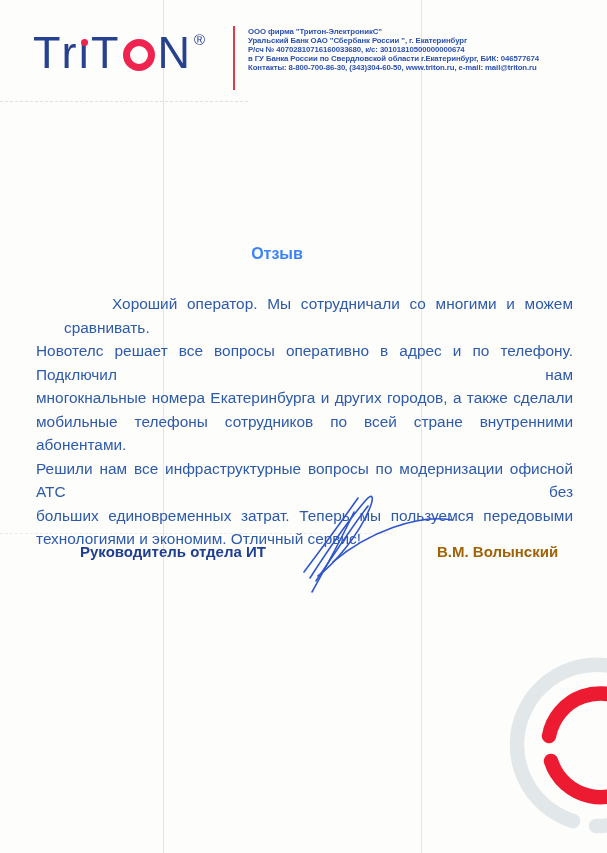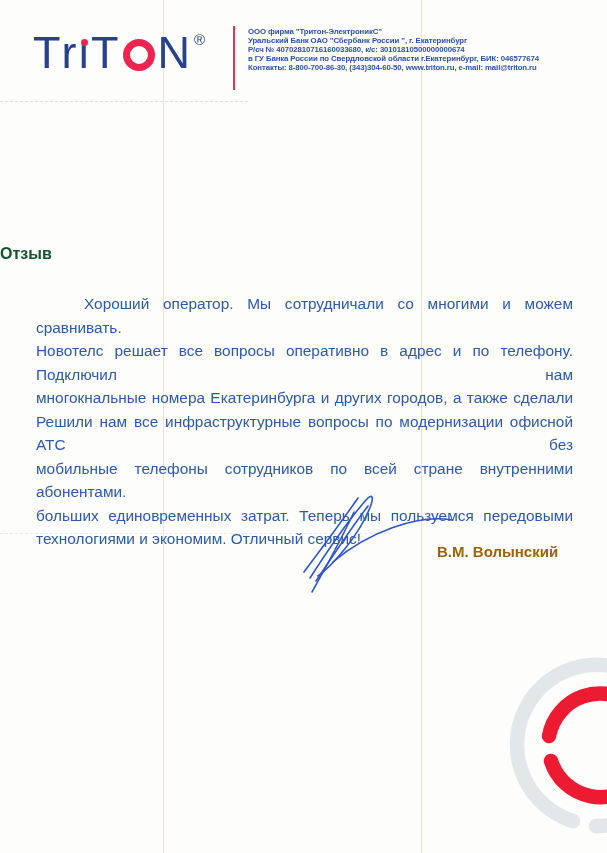--- a/index.html
+++ b/index.html
@@ -20,27 +20,27 @@
   .lg-i{position:relative;display:inline-block;}
   .lg-dot{position:absolute;left:3px;top:9px;width:7px;height:7px;border-radius:50%;background:#ee2350;}
   .lg-o{display:inline-block;box-sizing:border-box;width:32px;height:32px;margin:9px 3px 0 3px;
         border:7px solid #ee2350;border-radius:50%;}
   .lg-reg{font-size:15px;line-height:15px;margin:2px 0 0 3px;}
   
   .divider{position:absolute;left:233px;top:26px;width:2px;height:64px;background:#e03a45;}
   .company{position:absolute;left:248px;top:27px;width:350px;color:#2b50ae;
            font-size:7.8px;line-height:9px;font-weight:700;letter-spacing:-0.1px;}
   
-  .title{position:absolute;left:0;top:245px;width:554px;
-         color:#14532d;font-size:16px;font-weight:700;}
+  .title{position:absolute;left:0;top:245px;width:554px;text-align:center;
+         color:#3b82f6;font-size:16px;font-weight:700;}
   .body{position:absolute;left:36px;top:292px;width:537px;color:#2d5aa9;
         font-size:15.4px;line-height:23.5px;font-weight:400;}
   .jline{text-align:justify;text-align-last:justify;}
   .lline{text-align:left;}
-  .indent{text-indent:48px;}
+  .indent{text-indent:48px;margin-left:28px;}
   
   .role{position:absolute;left:80px;top:543px;color:#1f3e8f;font-size:15px;font-weight:700;}
   .name{position:absolute;left:437px;top:543px;color:#a16207;font-size:15px;font-weight:700;}
   .sig{position:absolute;left:288px;top:486px;}
   
   .arcs{position:absolute;left:0;top:0;pointer-events:none;}
 </style>
 </head>
 <body>
 
@@ -70,26 +70,27 @@
     <div>в ГУ Банка России по Свердловской области г.Екатеринбург, БИК: 046577674</div>
     <div>Контакты: 8-800-700-86-30, (343)304-60-50, www.triton.ru, e-mail: mail@triton.ru</div>
   </div>
 
   <div class="title">Отзыв</div>
 
   <div class="body">
     <div class="jline indent">Хороший оператор. Мы сотрудничали со многими и можем сравнивать.</div>
     <div class="jline">Новотелс решает все вопросы оперативно в адрес и по телефону. Подключил нам</div>
     <div class="jline">многокнальные номера Екатеринбурга и других городов, а также сделали</div>
+    <div class="jline">мобильные телефоны сотрудников по всей стране внутренними абонентами.</div>
     <div class="jline">Решили нам все инфраструктурные вопросы по модернизации офисной АТС без</div>
-    <div class="jline">мобильные телефоны сотрудников по всей стране внутренними абонентами.</div>
     <div class="jline">больших единовременных затрат. Теперь мы пользуемся передовыми</div>
     <div class="lline">технологиями и экономим. Отличный сервис!</div>
   </div>
 
+  <div class="role">Руководитель отдела ИТ</div>
 
   <svg class="sig" width="175" height="112" viewBox="0 0 175 112">
     <g fill="none" stroke="#2f55cc" stroke-width="1.6" stroke-linecap="round">
       <path d="M 45 76 C 80 46, 130 28, 164 34"></path>
       <path d="M 22 92 C 40 64, 64 30, 78 14 C 84 7, 87 10, 81 24 C 70 50, 46 78, 30 90"></path>
       <path d="M 16 86 C 34 62, 56 32, 70 12"></path>
       <path d="M 28 95 C 46 68, 66 38, 80 20"></path>
       <path d="M 66 26 C 52 56, 34 88, 24 106"></path>
     </g>
   </svg>

